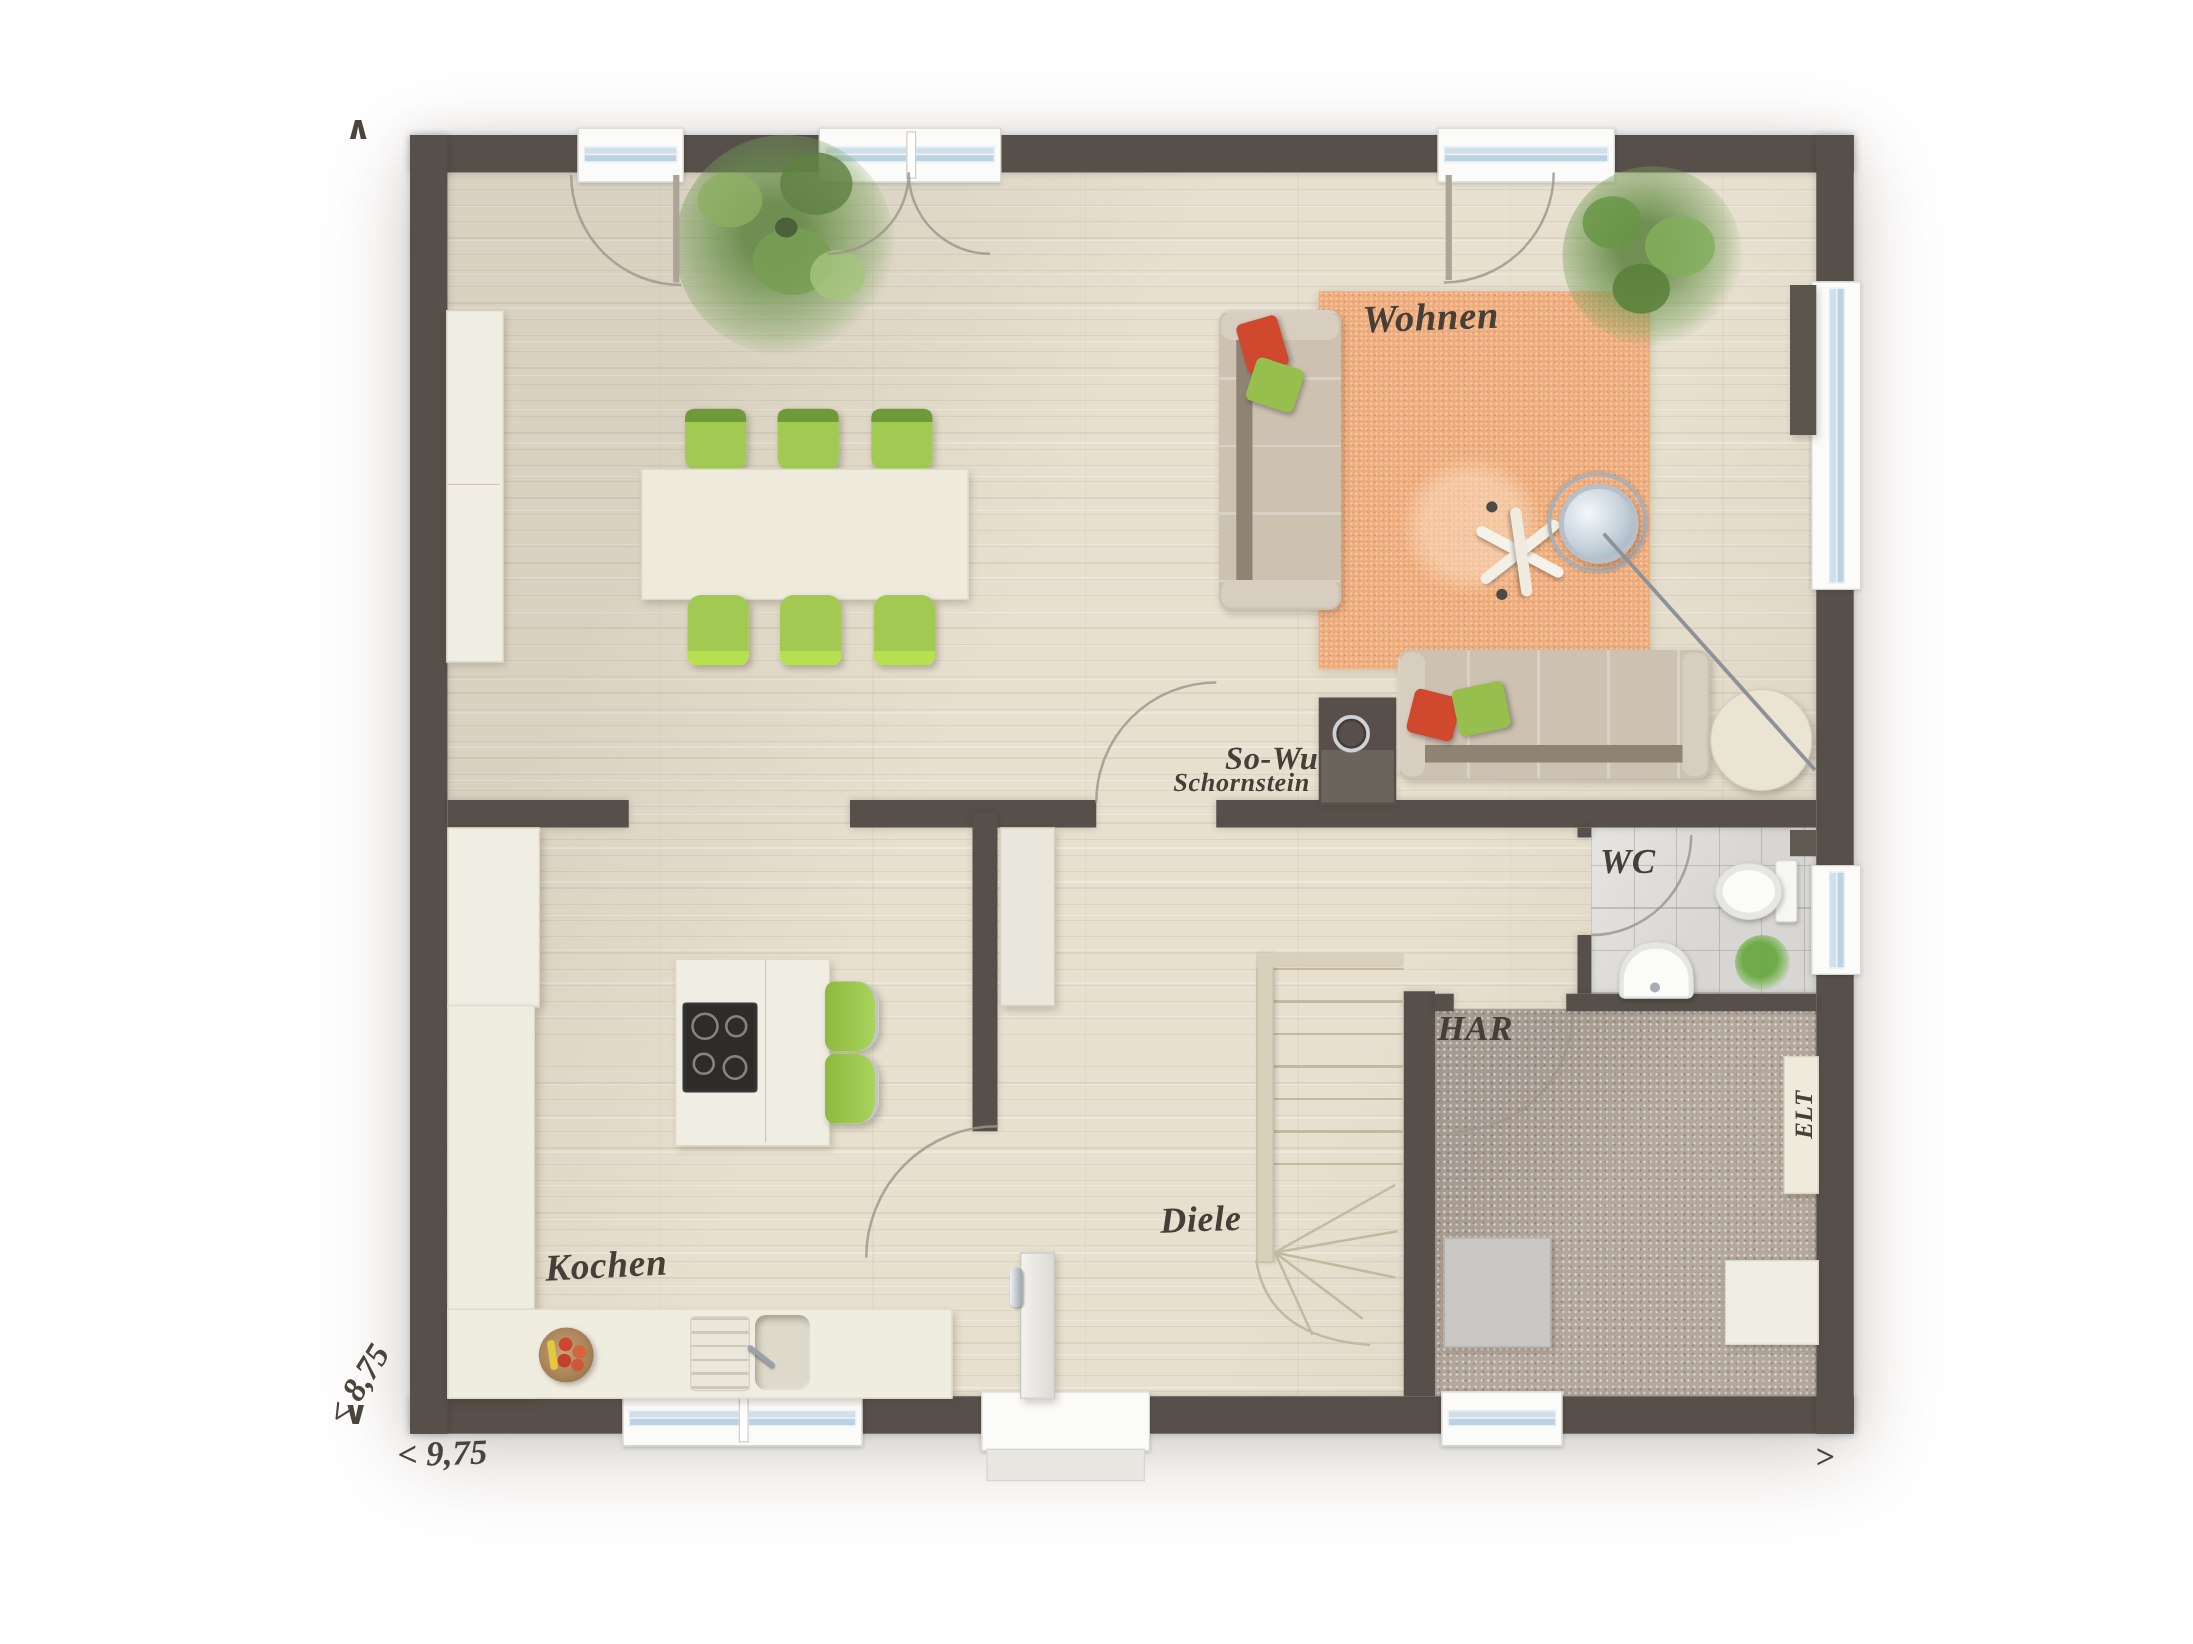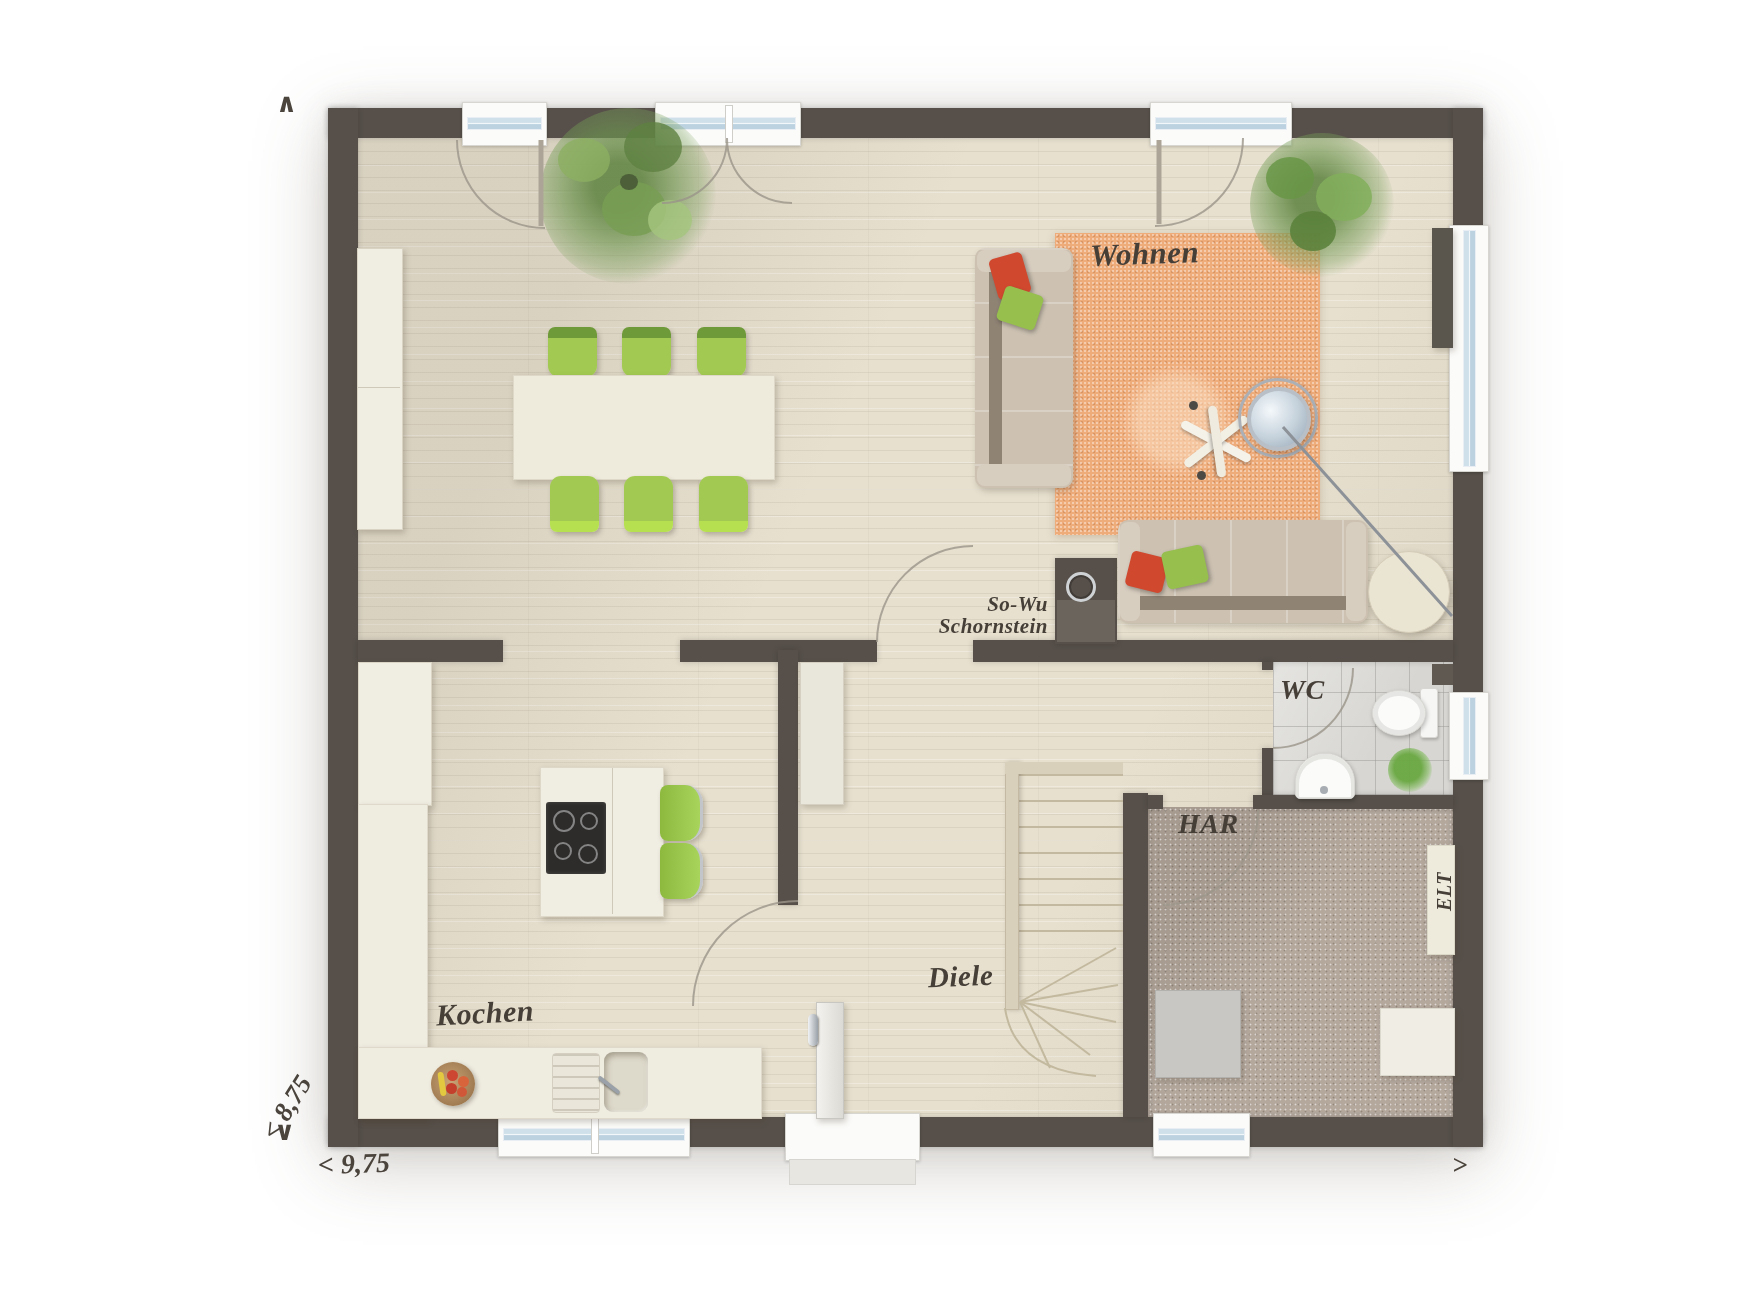--- a/index.html
+++ b/index.html
@@ -244,23 +244,23 @@
          background:radial-gradient(circle at 45% 45%, rgba(106,168,66,.95) 0 40%, rgba(120,185,80,.5) 62%, transparent 75%);"></div>
 
     <div class="abs furn" style="left:827px;top:882px;width:84px;height:86px;background:#c8c7c3;border:1px solid #b2b1ad;"></div>
     <div class="abs furn" style="left:1052px;top:900px;width:73px;height:66px;background:#efede4;border:1px solid #dbd9ce;"></div>
     <div class="abs furn" style="left:1099px;top:737px;width:26px;height:108px;background:#eeebdd;border:1px solid #dcd8c8;"></div>
 
     <div class="label" style="left:762px;top:128px;font-size:31px;transform:rotate(-2deg);">Wohnen</div>
     <div class="label" style="left:108px;top:888px;font-size:30px;transform:rotate(-3deg);">Kochen</div>
     <div class="label" style="left:600px;top:852px;font-size:29px;transform:rotate(-2deg);">Diele</div>
     <div class="label" style="left:952px;top:566px;font-size:28px;">WC</div>
-    <div class="label" style="left:850px;top:700px;font-size:28px;">HAR</div>
+    <div class="label" style="left:822px;top:700px;font-size:28px;">HAR</div>
     <div class="label" style="left:1097px;top:772px;font-size:20px;transform:rotate(-90deg);">ELT</div>
-    <div class="label" style="left:652px;top:484px;width:68px;font-size:21px;text-align:right;">So-Wu</div>
+    <div class="label" style="left:652px;top:484px;width:68px;font-size:26px;text-align:right;">So-Wu</div>
     <div class="label" style="left:560px;top:506px;width:160px;font-size:21px;text-align:right;">Schornstein</div>
   </div>
 
   <svg class="overlay" width="1754" height="1315" viewBox="0 0 1754 1315">
     <g stroke="#9b958a" stroke-width="2" fill="none" opacity="0.8">
       <path d="M457,140 A88,88 0 0 0 545,228"></path>
       <path d="M662,203 A65,65 0 0 0 727,138"></path>
       <path d="M792,203 A65,65 0 0 1 727,138"></path>
       <path d="M1155,226 A88,88 0 0 0 1243,138"></path>
       <path d="M877,642 A96,96 0 0 1 973,546"></path>

